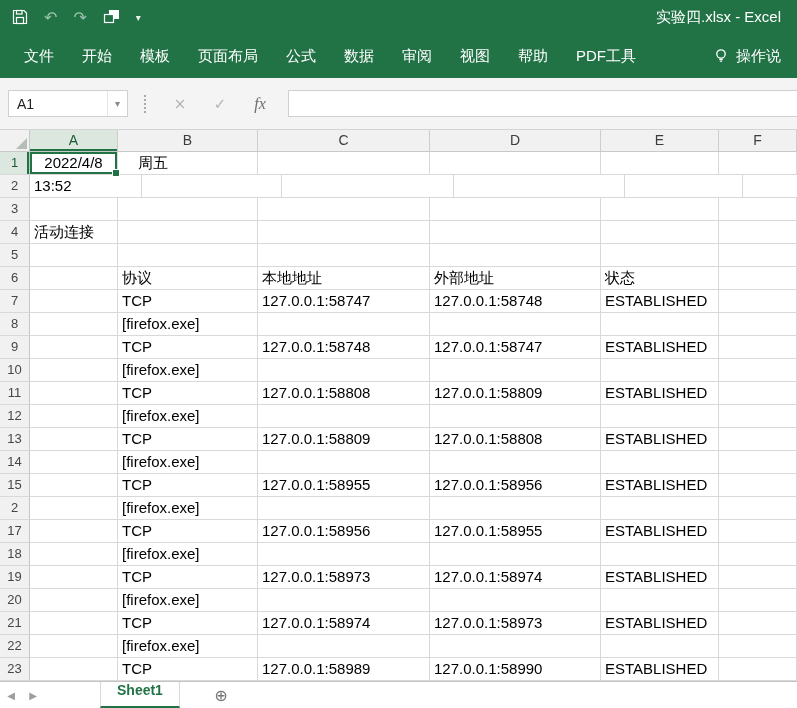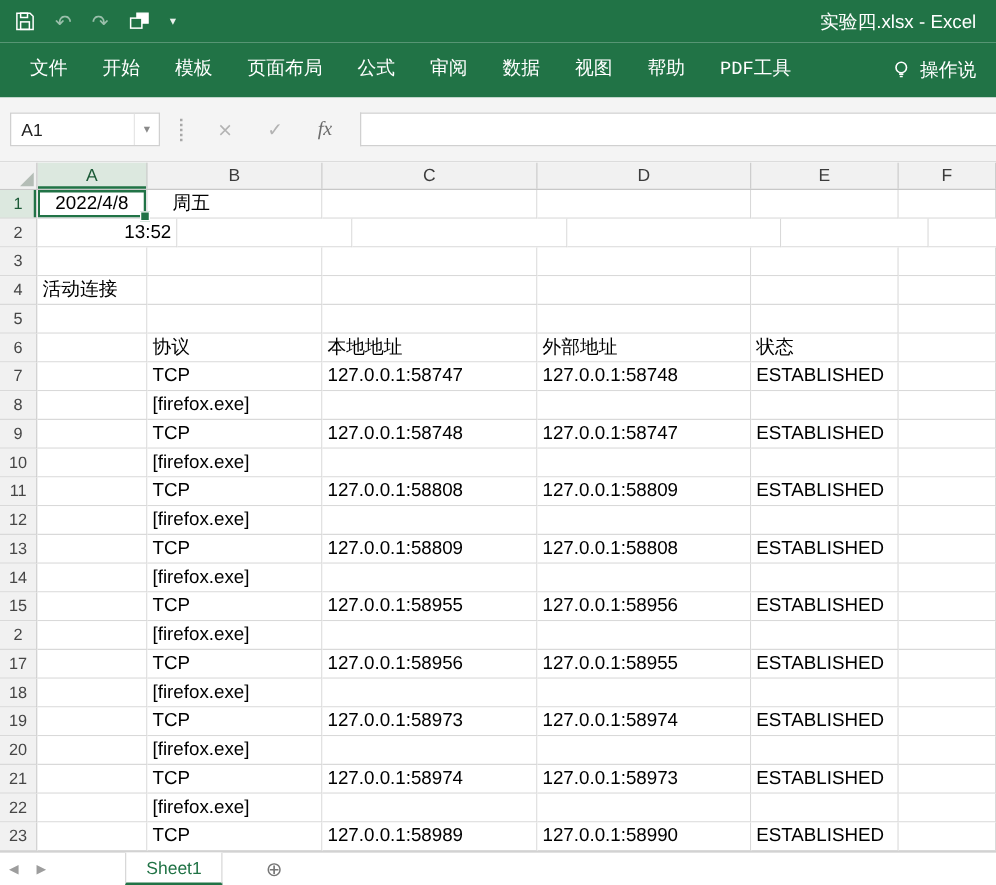--- a/index.html
+++ b/index.html
@@ -11,21 +11,21 @@
   .titlebar { height: 34px; background: #217346; display: flex; align-items: center; color: #fff; padding: 0 10px 0 12px; flex: 0 0 auto; }
   .qat { display: flex; align-items: center; gap: 16px; }
   .tb-btn { background: none; border: none; color: #fff; font-size: 16px; display: flex; align-items: center; cursor: default; }
   .tb-btn.dim { opacity: .55; }
   .glyph { font-family: "DejaVu Sans", sans-serif; font-style: normal; }
   .caret { font-size: 10px; opacity: .9; }
   .title-text { margin-left: auto; font-size: 15px; padding-right: 6px; white-space: nowrap; }
 
   
   .ribbon { height: 44px; background: #217346; display: flex; align-items: center; color: #fff; padding: 0 0 0 10px; flex: 0 0 auto; overflow: hidden; }
-  .rtabs { display: flex; font-family: Liberation Mono, monospace; }
+  .rtabs { display: flex; }
   .rtab { padding: 0 14px; font-size: 15px; line-height: 44px; white-space: nowrap; cursor: default; }
   .tellme { margin-left: auto; display: flex; align-items: center; gap: 7px; font-size: 15px; white-space: nowrap; overflow: hidden; flex: 0 1 auto; padding-right: 16px; }
 
   
   .fbar { height: 52px; background: #f4f4f4; display: flex; align-items: center; padding-left: 8px; border-bottom: 1px solid #d4d4d4; flex: 0 0 auto; }
   .namebox { width: 120px; height: 27px; background: #fff; border: 1px solid #d0d0d0; display: flex; align-items: center; }
   .nb-text { flex: 1; padding-left: 8px; font-size: 14px; color: #222; }
   .nb-arrow { width: 20px; text-align: center; color: #8a8a8a; font-size: 10px; border-left: 1px solid #e6e6e6; align-self: stretch; line-height: 25px; }
   .grip { width: 2px; height: 18px; border-left: 2px dotted #a8a8a8; margin: 0 14px 0 16px; }
   .fb-btn { background: none; border: none; width: 40px; text-align: center; font-size: 15px; color: #b3b3b3; cursor: default; }
@@ -43,21 +43,21 @@
   .grow { display: flex; height: 23px; }
   .rowh { width: 30px; background: #f1f1f1; border-right: 1px solid #c8c8c8; border-bottom: 1px solid #d9d9d9; font-size: 13px; color: #464646; text-align: center; line-height: 22px; flex: 0 0 auto; }
   .rowh.sel { background: #dce8df; color: #1c5a37; box-shadow: inset -2px 0 0 #217346; }
   .cell { border-right: 1px solid #d9d9d9; border-bottom: 1px solid #d9d9d9; font-size: 15px; line-height: 21px; padding: 0 4px; white-space: nowrap; overflow: hidden; color: #000; flex: 0 0 auto; background: #fff; }
   .cell.selected { position: relative; z-index: 2; box-shadow: inset 0 0 0 2px #217346; overflow: visible; }
   .cell.selected::after { content: ''; position: absolute; right: -3px; bottom: -3px; width: 6px; height: 6px; background: #217346; border: 1px solid #fff; z-index: 3; }
 
   
   .sheetbar { height: 27px; background: #ffffff; border-top: 1px solid #c3c3c3; display: flex; align-items: stretch; flex: 0 0 auto; }
   .nav { width: 22px; display: flex; align-items: center; justify-content: center; color: #9d9d9d; font-size: 10px; cursor: default; }
-  .stab { margin-left: 56px; padding: 0 16px; display: flex; align-items: center; border-left: 1px solid #d8d8d8; border-right: 1px solid #d8d8d8; border-bottom: 2px solid #217346; color: #217346; font-size: 14px; font-weight: 400; background: #fff; cursor: default; }
+  .stab { margin-left: 56px; padding: 0 16px; display: flex; align-items: flex-start; border-left: 1px solid #d8d8d8; border-right: 1px solid #d8d8d8; border-bottom: 2px solid #217346; color: #217346; font-size: 14px; font-weight: 700; background: #fff; cursor: default; }
   .addsheet { width: 30px; margin-left: 26px; display: flex; align-items: center; justify-content: center; color: #767676; font-size: 16px; cursor: default; }
 </style>
 </head>
 <body>
 
 <div class="app">
 
   <div class="titlebar">
     <div class="qat">
       <button class="tb-btn">
@@ -80,22 +80,22 @@
     <div class="title-text">实验四.xlsx  -  Excel</div>
   </div>
 
   <div class="ribbon">
     <div class="rtabs" id="ribbon-tabs">
         <div class="rtab">文件</div>
         <div class="rtab">开始</div>
         <div class="rtab">模板</div>
         <div class="rtab">页面布局</div>
         <div class="rtab">公式</div>
+        <div class="rtab">数据</div>
         <div class="rtab">审阅</div>
-        <div class="rtab">数据</div>
         <div class="rtab">视图</div>
         <div class="rtab">帮助</div>
         <div class="rtab">PDF工具</div>
       </div>
     <div class="tellme">
       <svg width="16" height="16" viewBox="0 0 16 16">
           <circle cx="8" cy="6" r="4.2" fill="none" stroke="#fff" stroke-width="1.3"></circle>
           <path d="M6.3 11.3h3.4M6.8 13.2h2.4" stroke="#fff" stroke-width="1.3"></path>
         </svg>
       <span>操作说</span>
@@ -131,21 +131,21 @@
           <div class="rowh sel">1</div>
           <div class="cell selected" style="width: 88px; text-align: center;">2022/4/8</div>
           <div class="cell" style="width: 140px; padding-left: 20px;">周五</div>
           <div class="cell" style="width: 172px;"></div>
           <div class="cell" style="width: 171px;"></div>
           <div class="cell" style="width: 118px;"></div>
           <div class="cell" style="width: 78px;"></div>
         </div>
         <div class="grow">
           <div class="rowh">2</div>
-          <div class="cell" style="width: 112px; text-align: right;">13:52</div>
+          <div class="cell" style="width: 112px; text-align: left;">13:52</div>
           <div class="cell" style="width: 140px;"></div>
           <div class="cell" style="width: 172px;"></div>
           <div class="cell" style="width: 171px;"></div>
           <div class="cell" style="width: 118px;"></div>
           <div class="cell" style="width: 78px;"></div>
         </div>
         <div class="grow">
           <div class="rowh">3</div>
           <div class="cell" style="width: 88px;"></div>
           <div class="cell" style="width: 140px;"></div>

